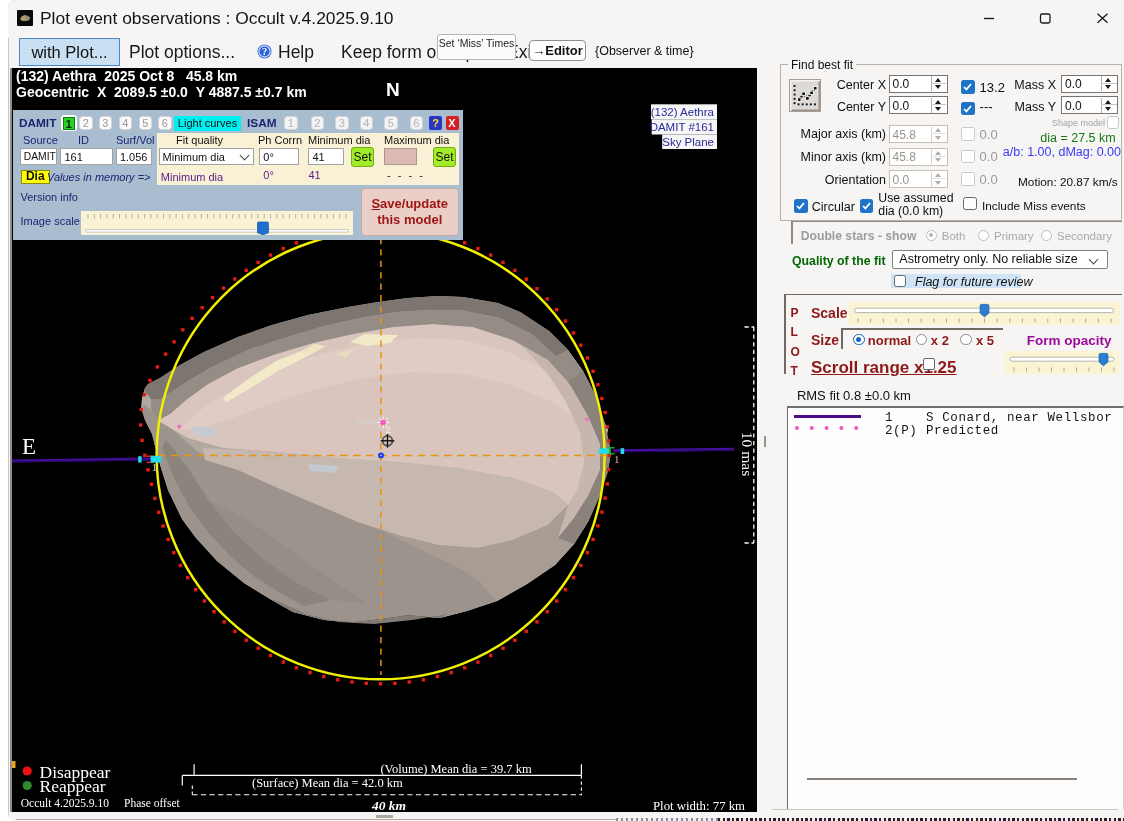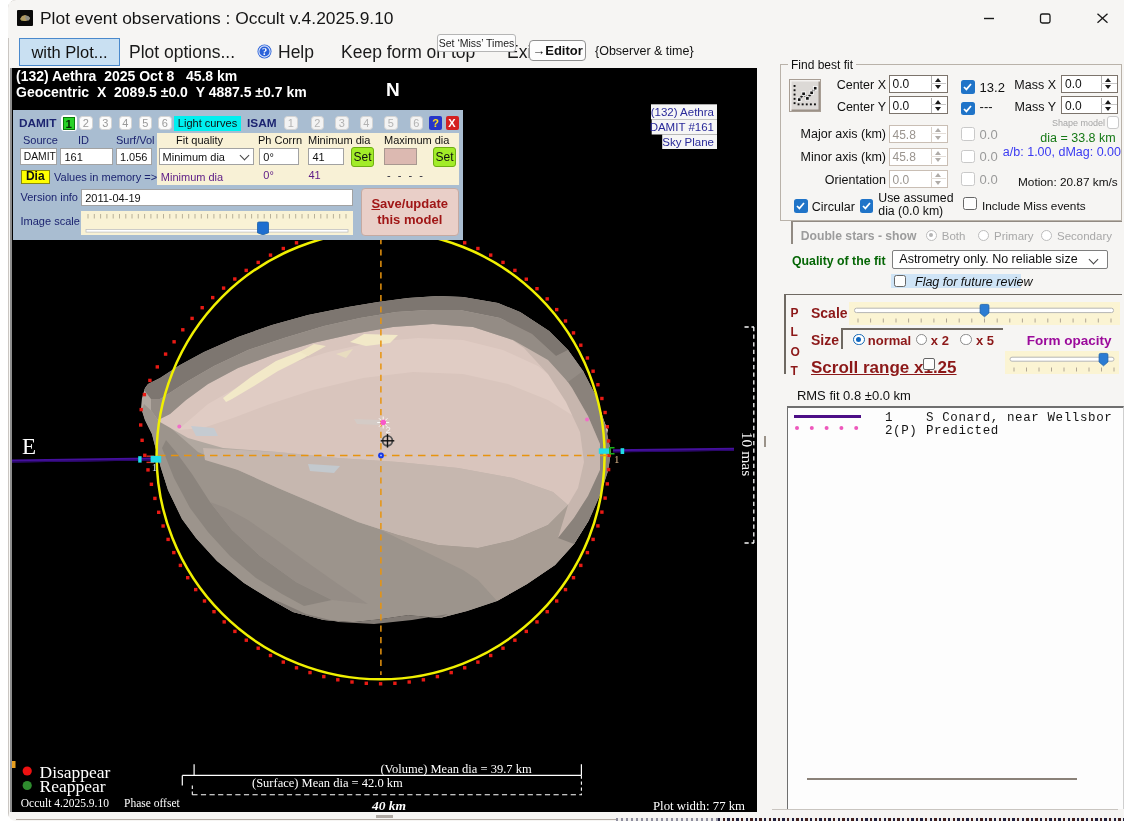--- a/index.html
+++ b/index.html
@@ -71,21 +71,21 @@
   <div class="abs" style="left:11px;top:38px;width:101px;height:28px;background:#c9e0f2;border:1.5px solid #4a89cc;text-align:center;font-size:16.5px;color:#111;line-height:26px;">with Plot...</div>
   <div class="menuitem" style="left:121px;top:41.5px;">Plot options...</div>
   <svg class="abs" style="left:249px;top:44px" width="15" height="15" viewBox="0 0 15 15">
     <circle cx="7.5" cy="7.5" r="7" fill="#2b62d9"></circle>
     <circle cx="7.5" cy="7.5" r="5.6" fill="none" stroke="#dce6fa" stroke-width="1.1"></circle>
     <text x="7.5" y="11.4" fill="#fff" font-size="10.5" font-weight="bold" text-anchor="middle" font-family="Liberation Serif,serif">?</text>
   </svg>
   <div class="menuitem" style="left:270px;top:41.5px;">Help</div>
   <div class="menuitem" style="left:333px;top:41.5px;">Keep form on top</div>
   <div class="menuitem" style="left:499px;top:41.5px;">Exit</div>
-  <div class="abs" style="left:429px;top:34px;width:79px;height:18px;background:#fcfcfc;border:1px solid #b5b5b5;border-radius:3px;font-size:10.5px;white-space:nowrap;color:#222;text-align:center;line-height:16px;">Set ‘Miss’ Times</div>
+  <div class="abs" style="left:429px;top:34px;width:79px;height:26px;background:#fcfcfc;border:1px solid #b5b5b5;border-radius:3px;font-size:10.5px;white-space:nowrap;color:#222;text-align:center;line-height:16px;">Set ‘Miss’ Times</div>
   <div class="abs" style="left:521px;top:40px;width:57px;height:21px;background:#fdfdfd;border:1px solid #8f8f8f;border-radius:4px;font-size:13px;font-weight:bold;color:#111;text-align:center;line-height:19px;">→Editor</div>
   <div class="abs" style="left:587px;top:44px;font-size:12.5px;color:#111;">{Observer &amp; time}</div>
 
   <div id="plotblack"><svg id="plot" width="745" height="744" viewBox="4 68 745 744">
         <rect x="4" y="68" width="745" height="744" fill="#000000"></rect>
         <polygon points="137,388 134,398 133,408 137,420 144,434 146,442 153,468 160,490 174,519 188,538 209,561 236,583 262,599 285,612 316,620 345,622 373,619 400,615 432,618 459,611 489,601 519,584 547,565 566,544 581,520 592,495 600,471 603,452 597,424 588,396 575,371 560,350 541,331 512,312 490,303 455,297 430,296 400,298 370,302 340,307 300,315 264,325 230,337 196,352 172,365 152,378 140,384" fill="#b1a8a0"></polygon>
         <polygon points="136,404 148,415 190,452 230,470 270,488 310,505 350,522 390,535 430,545 470,548 505,540 540,525 560,505 581,520 566,544 547,565 519,584 489,601 459,611 432,618 400,615 373,619 345,622 316,620 285,612 262,599 236,583 209,561 188,538 174,519 160,490 153,468 146,442 144,434 137,420 134,410" fill="#9c948c"></polygon>
         <polygon points="154,448 166,478 182,508 200,532 222,556 248,578 274,594 296,606 324,600 288,582 252,556 224,530 202,502 184,474 168,452 158,440" fill="#8b847d"></polygon>
         <polygon points="202,502 224,530 252,556 288,582 324,600 360,604 330,584 296,560 266,538 240,520 218,508" fill="#958d86"></polygon>
         <polygon points="262,599 285,612 316,620 345,622 373,619 400,615 432,618 440,614 404,620 366,624 330,622 298,614 272,602" fill="#827b75"></polygon>
@@ -302,27 +302,26 @@
     <div class="dfield" style="left:47.4px;top:37.5px;width:52.3px;">161</div>
     <div class="dfield" style="left:102.9px;top:37.5px;width:36.3px;">1.056</div>
     <div class="dfield" style="left:145.6px;top:37.5px;width:95.4px;">Minimum dia
       <div class="chevron" style="right:5px;top:3.5px;"></div></div>
     <div class="dfield" style="left:246.3px;top:37.5px;width:39.9px;">0°</div>
     <div class="dfield" style="left:295.4px;top:37.5px;width:35.8px;">41</div>
     <div class="setbtn" style="left:338.3px;top:37px;width:22.5px;height:20px;line-height:19px;">Set</div>
     <div class="abs" style="left:371px;top:37.5px;width:32.8px;height:17px;background:#dcb9b1;border:1px solid #a89890;"></div>
     <div class="setbtn" style="left:420.2px;top:37px;width:22.8px;height:20px;line-height:19px;">Set</div>
     <div class="abs" style="left:7.8px;top:60px;width:28.9px;height:14px;background:#ffff00;border:1.5px solid #8a8a10;font-weight:bold;font-size:12px;color:#101010;text-align:center;line-height:11.5px;">Dia</div>
-    <div class="abs navy" style="left:41px;top:61px;">Values in memory =&gt;</div>
+    <div class="abs navy" style="left:34px;top:61px;font-style:italic;">Values in memory =&gt;</div>
     <div class="abs purp" style="left:147.8px;top:61px;">Minimum dia</div>
     <div class="abs purp" style="left:250.3px;top:58.5px;">0°</div>
     <div class="abs purp" style="left:295.4px;top:58.5px;">41</div>
     <div class="abs" style="left:374px;top:59px;color:#28283a;letter-spacing:2px;">- - - -</div>
     <div class="abs navy" style="left:7.5px;top:81px;">Version info</div>
-    <div class="dfield" style="left:68.2px;top:78.5px;width:271.8px;">2011-04-19</div>
     <div class="abs navy" style="left:7.5px;top:105px;">Image scale</div>
     <div class="abs" style="left:68.2px;top:100.5px;"><svg width="272" height="24" viewBox="0 0 272 24">
           <rect x="0" y="0" width="272" height="24" fill="#f9f2d5"></rect>
           <line x1="7.0" y1="3" x2="7.0" y2="7.5" stroke="#b8b098" stroke-width="1"></line>
           <line x1="13.3" y1="3" x2="13.3" y2="7.5" stroke="#b8b098" stroke-width="1"></line>
           <line x1="19.6" y1="3" x2="19.6" y2="7.5" stroke="#b8b098" stroke-width="1"></line>
           <line x1="25.9" y1="3" x2="25.9" y2="7.5" stroke="#b8b098" stroke-width="1"></line>
           <line x1="32.2" y1="3" x2="32.2" y2="7.5" stroke="#b8b098" stroke-width="1"></line>
           <line x1="38.5" y1="3" x2="38.5" y2="7.5" stroke="#b8b098" stroke-width="1"></line>
           <line x1="44.8" y1="3" x2="44.8" y2="7.5" stroke="#b8b098" stroke-width="1"></line>
@@ -460,21 +459,21 @@
         <span class="up" style="border-bottom-color:#e4ded8;">
           <i class="tri-u"></i>
         </span>
         <span class="dn">
           <i class="tri-d"></i>
         </span>
       </span>
     </div>
   <div class="cb disoff" style="left:953px;top:127px;"></div>
   <div class="rlabel" style="left:971.6px;top:126.5px;font-size:13px;color:#999;">0.0</div>
-  <div class="abs" style="left:1070px;top:131px;font-size:12.5px;color:#157815;transform:translateX(-50%);white-space:nowrap;">dia = 33.8 km</div>
+  <div class="abs" style="left:1070px;top:131px;font-size:12.5px;color:#157815;transform:translateX(-50%);white-space:nowrap;">dia = 27.5 km</div>
 
   <div class="rlabel rr" style="left:878px;top:149.5px;">Minor axis (km)</div>
   <div class="spin dis" style="left:880.5px;top:147.6px;">
       <span class="v">45.8</span>
       <span class="btns" style="border-left-color:#d8d0c8;">
         <span class="up" style="border-bottom-color:#e4ded8;">
           <i class="tri-u"></i>
         </span>
         <span class="dn">
           <i class="tri-d"></i>

